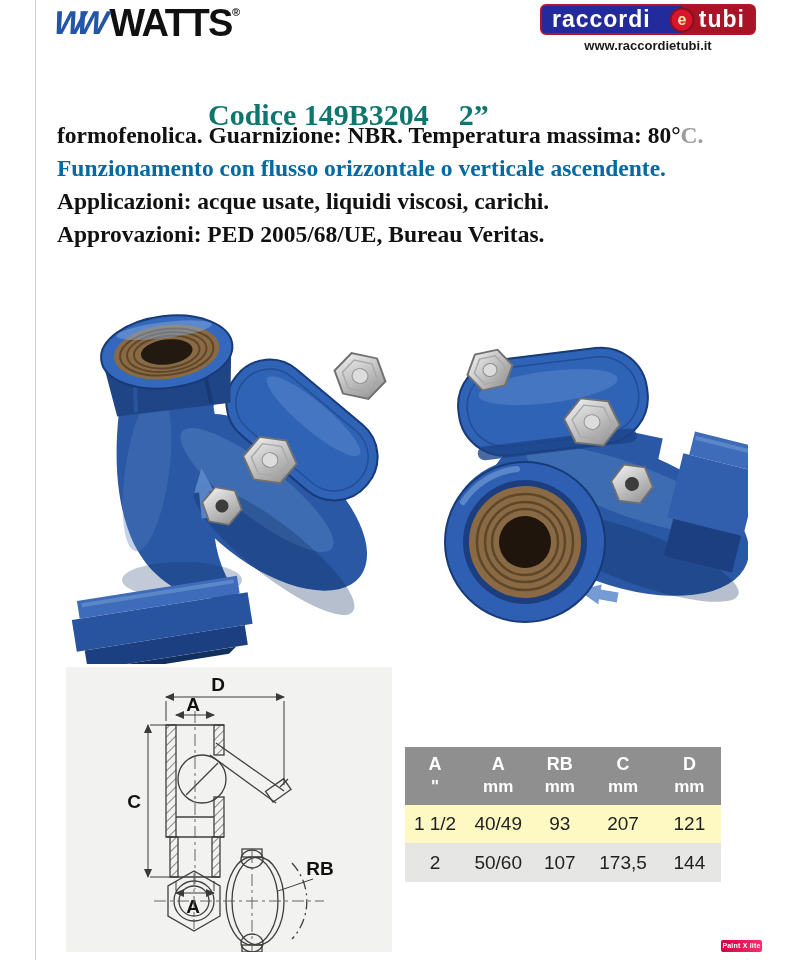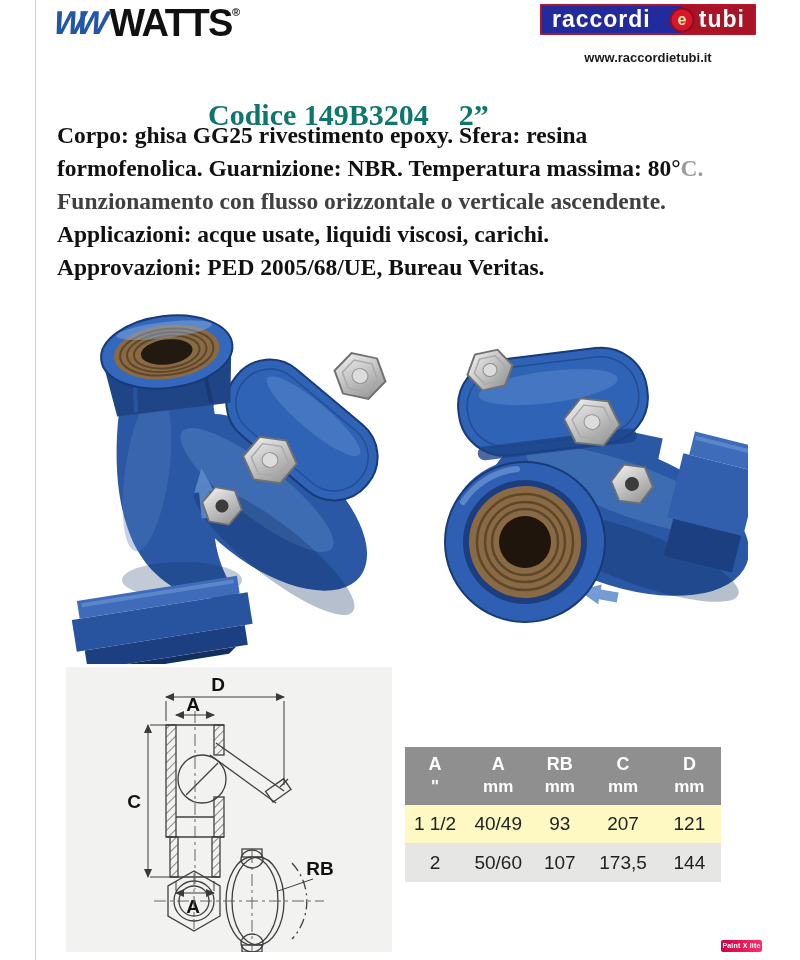--- a/index.html
+++ b/index.html
@@ -10,28 +10,28 @@
 
   
   .watts{position:absolute;left:54px;top:6px;display:flex;align-items:flex-start;}
   .wmark{font-family:"Liberation Sans",sans-serif;font-weight:900;font-size:33px;line-height:34px;
          color:#2456a8;transform:skewX(-16deg);letter-spacing:-8px;margin-right:9px;display:inline-block;}
   .wname{font-family:"Liberation Sans",sans-serif;font-weight:900;font-size:38px;line-height:34px;
          color:#101010;letter-spacing:-1.5px;}
   .wreg{font-family:"Liberation Sans",sans-serif;font-size:11px;font-weight:bold;color:#101010;margin-top:0;}
 
   .rt{position:absolute;left:540px;top:4px;width:216px;}
-  .rt-box{position:relative;height:31px;border:2px solid #b5132a;border-radius:1px;box-sizing:border-box;
+  .rt-box{position:relative;height:31px;border:2px solid #b5132a;border-radius:6px;box-sizing:border-box;
           background:linear-gradient(90deg,#232a9c 0,#232a9c 66%,#a81325 66%,#a81325 100%);}
   .rt-left{position:absolute;left:10px;top:0;font:bold 23px/27px "Liberation Sans",sans-serif;color:#fff;letter-spacing:1px;}
   .rt-circle{position:absolute;left:66%;top:50%;transform:translate(-50%,-50%);width:25px;height:25px;border-radius:50%;
              background:#d9152b;border:2px solid #8c0f1e;display:flex;align-items:center;justify-content:center;
              font:bold 16px "Liberation Sans",sans-serif;color:#f7e9a8;box-sizing:border-box;}
   .rt-right{position:absolute;right:9px;top:0;font:bold 23px/27px "Liberation Sans",sans-serif;color:#fff;letter-spacing:1px;margin-left:10px;}
-  .rt-site{text-align:center;font:bold 13px "Liberation Sans",sans-serif;color:#1a1a1a;margin-top:15px;}
+  .rt-site{text-align:center;font:bold 13px "Liberation Sans",sans-serif;color:#1a1a1a;margin-top:3px;}
 
   
   .title{position:absolute;left:208px;top:78px;font:bold 30px "Liberation Serif",serif;
          white-space:pre;color:#0f766e;}
   .desc{position:absolute;left:57px;top:119px;width:710px;}
   .desc-line{font-weight:bold;font-size:23.5px;line-height:33px;}
 
   
   .panel{position:absolute;left:66px;top:667px;width:326px;height:285px;background:#f2f2f0;}
 
@@ -73,23 +73,22 @@
       <span class="rt-left">raccordi</span>
       <span class="rt-circle">e</span>
       <span class="rt-right">tubi</span>
     </div>
     <div class="rt-site">www.raccordietubi.it</div>
   </div>
 
   <h1 class="title">Codice 149B3204    2”</h1>
 
   <div class="desc">
-      <div class="desc-line"><span style="color: rgb(17, 17, 17);">Corpo: ghisa GG25 rivestimento epoxy. Sfera: resina</span></div>
       <div class="desc-line"><span style="color: rgb(17, 17, 17);">formofenolica. Guarnizione: NBR. Temperatura massima: 80°</span><span style="color: rgb(155, 155, 155);">C.</span></div>
-      <div class="desc-line"><span style="color: #404040;">Funzionamento con flusso orizzontale o verticale ascendente.</span></div>
+      <div class="desc-line"><span style="color: #0369a1;">Funzionamento con flusso orizzontale o verticale ascendente.</span></div>
       <div class="desc-line"><span style="color: rgb(17, 17, 17); margin-top: 32px;">Applicazioni: acque usate, liquidi viscosi, carichi.</span></div>
       <div class="desc-line"><span style="color: rgb(17, 17, 17);">Approvazioni: PED 2005/68/UE, Bureau Veritas.</span></div>
     </div>
 
   <svg class="valve-l" width="368" height="372" viewBox="0 0 368 372">
     <defs>
       <linearGradient id="bgL" x1="0" y1="0" x2="1" y2="1">
         <stop offset="0" stop-color="#f6f6f6"></stop>
           <stop offset="1" stop-color="#8c8c8c"></stop>
       </linearGradient>

